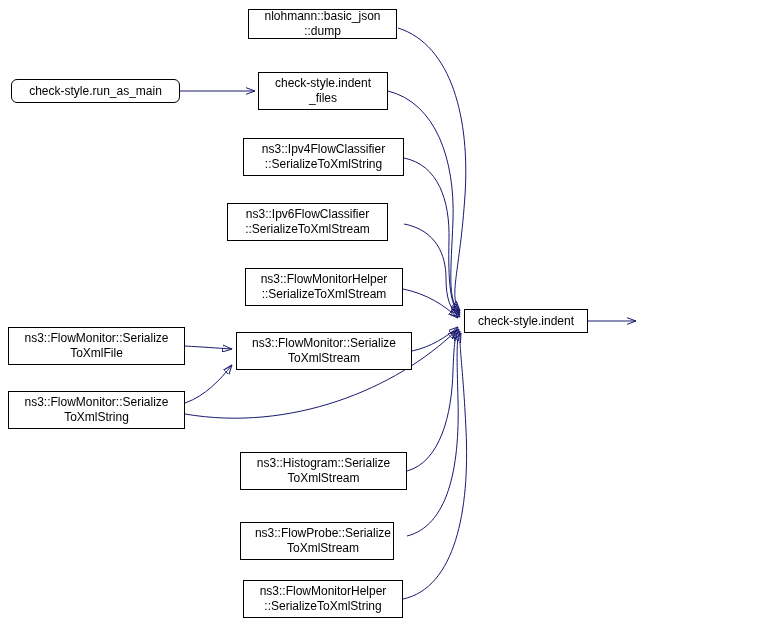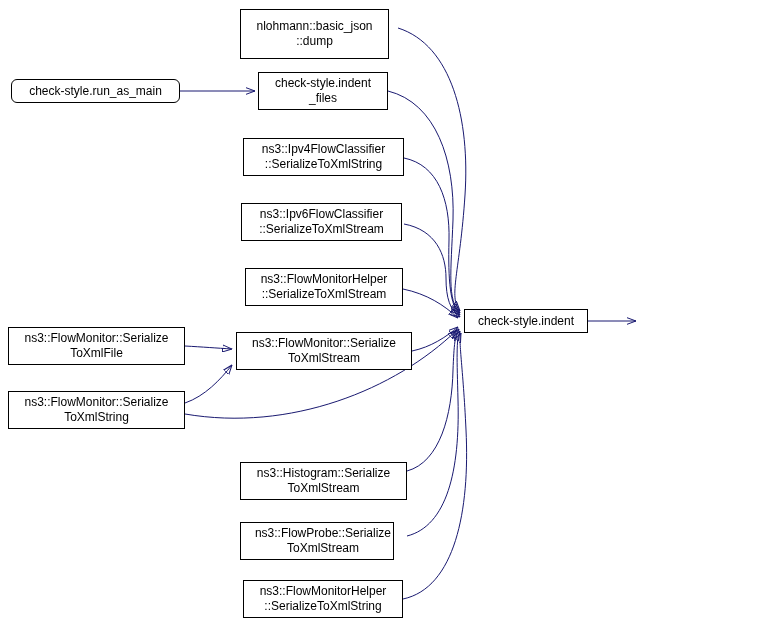--- a/index.html
+++ b/index.html
@@ -58,40 +58,40 @@
     <path d="M 185,346 C 203,347 216,348 232,349" marker-end="url(#arrow)"></path>
     <path d="M 185,403 C 205,396 220,380 232,365" marker-end="url(#arrow)"></path>
     <path d="M 412,351 C 431,347 446,337 458,327" marker-end="url(#arrow)"></path>
     <path d="M 185,414 C 290,432 395,390 457,330" marker-end="url(#arrow)"></path>
     <path d="M 407,471 C 440,462 452,415 453,370 C 454,345 455,334 459,329" marker-end="url(#arrow)"></path>
     <path d="M 407,536 C 447,526 460,470 458,400 C 457,360 456,338 460,331" marker-end="url(#arrow)"></path>
     <path d="M 403,599 C 455,588 470,510 466,430 C 463,365 458,340 461,333" marker-end="url(#arrow)"></path>
     <path d="M 588,321 L 636,321" marker-end="url(#arrow)"></path>
   </svg>
 
-  <div class="node" style="left:240px; top:9px; width:149px; height:50px;">
+  <div class="node" style="left:248px; top:9px; width:149px; height:30px;">
     <span>nlohmann::basic_json
 ::dump</span>
   </div>
 
   <div class="node" style="left:11px; top:79px; width:169px; height:24px;border-radius:6px;">
     <span>check-style.run_as_main</span>
   </div>
 
   <div class="node" style="left:258px; top:72px; width:130px; height:38px;">
     <span>check-style.indent
 _files</span>
   </div>
 
   <div class="node" style="left:243px; top:138px; width:161px; height:38px;">
     <span>ns3::Ipv4FlowClassifier
 ::SerializeToXmlString</span>
   </div>
 
-  <div class="node" style="left:241px; top:203px; width:161px; height:38px;">
+  <div class="node" style="left:227px; top:203px; width:161px; height:38px;">
     <span>ns3::Ipv6FlowClassifier
 ::SerializeToXmlStream</span>
   </div>
 
   <div class="node" style="left:245px; top:268px; width:158px; height:38px;">
     <span>ns3::FlowMonitorHelper
 ::SerializeToXmlStream</span>
   </div>
 
   <div class="node" style="left:464px; top:309px; width:124px; height:24px;">
@@ -107,21 +107,21 @@
   <div class="node" style="left:236px; top:332px; width:176px; height:38px;">
     <span>ns3::FlowMonitor::Serialize
 ToXmlStream</span>
   </div>
 
   <div class="node" style="left:8px; top:391px; width:177px; height:38px;">
     <span>ns3::FlowMonitor::Serialize
 ToXmlString</span>
   </div>
 
-  <div class="node" style="left:240px; top:462px; width:167px; height:38px;">
+  <div class="node" style="left:240px; top:452px; width:167px; height:38px;">
     <span>ns3::Histogram::Serialize
 ToXmlStream</span>
   </div>
 
   <div class="node" style="left:240px; top:522px; width:154px; height:38px;justify-content:flex-end;">
     <span>ns3::FlowProbe::Serialize
 ToXmlStream</span>
   </div>
 
   <div class="node" style="left:243px; top:580px; width:160px; height:38px;">

